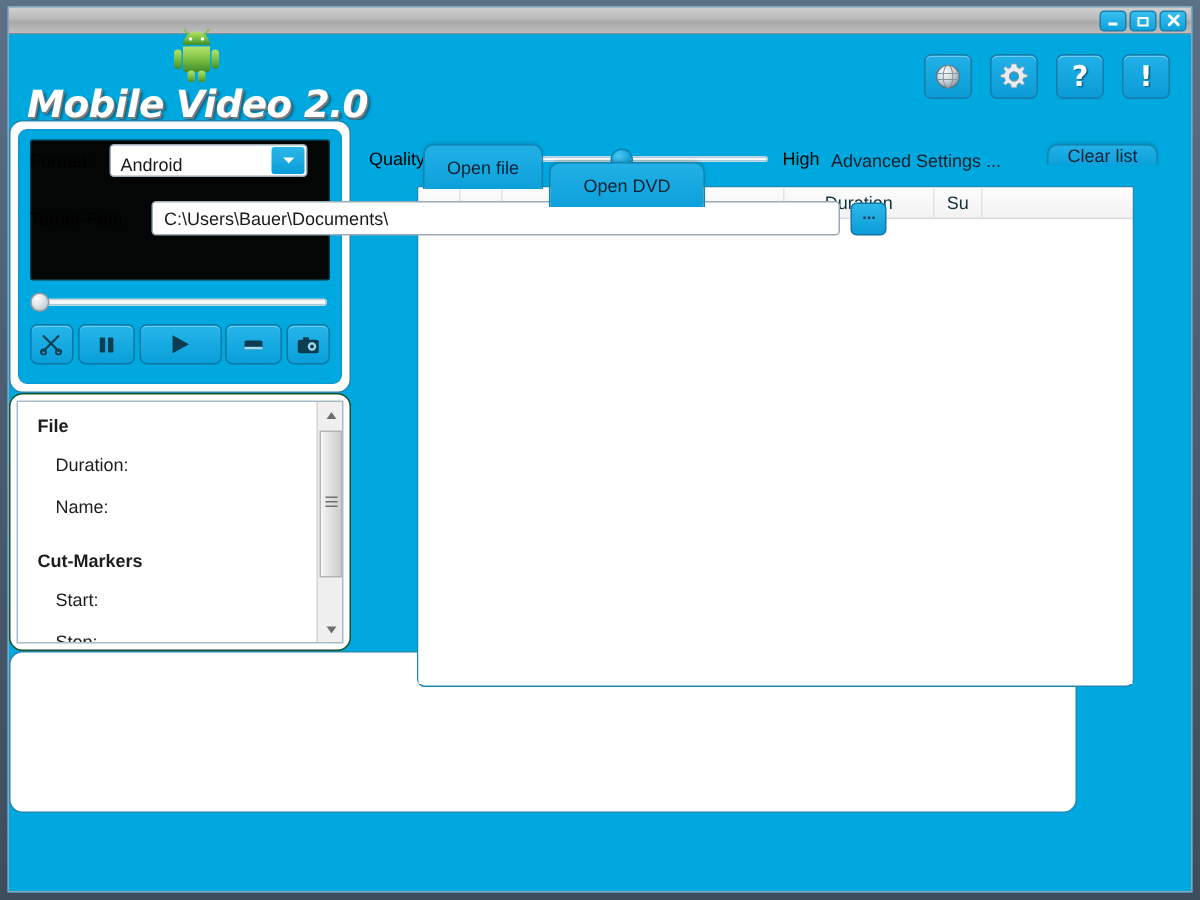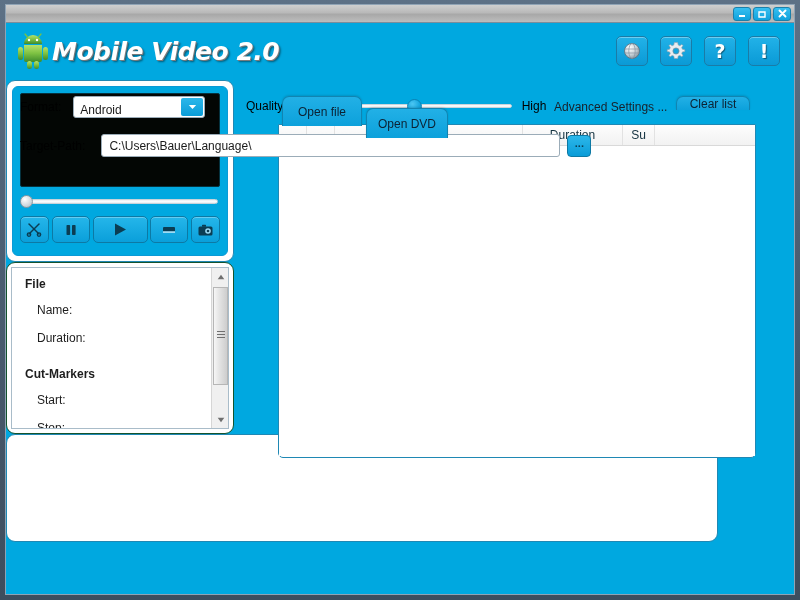--- a/index.html
+++ b/index.html
@@ -51,20 +51,21 @@
   #app-header {
     position: relative;
     height: 56px;
     background: #00a8e0;
     display: flex;
     align-items: center;
   }
   #logo-wrap {
     display: flex; align-items: center;
     margin-left: 10px;
+    flex-direction: column;
   }
   #app-title {
     font-family: "DejaVu Sans", sans-serif;
     font-style: italic;
     font-weight: bold;
     font-size: 25px;
     letter-spacing: -0.5px;
     color: #ffffff;
     text-shadow:
        1px 1px 0 #7a7a7a,
@@ -250,22 +251,22 @@
     border-radius: 7px 7px 0 0;
     color: #0c2234;
     font-size: 12px;
     display: flex;
     align-items: center;
     justify-content: center;
     cursor: pointer;
     box-shadow: 0 -1px 2px rgba(0,0,0,0.12);
   }
   #tab-open-file { left: 4px;  top: 0px;  width: 80px; height: 30px; }
-  #tab-open-dvd  { left: 88px; top: 12px; width: 82px; height: 30px; }
-  #tab-clear     { left: 398px; top: 0px; width: 74px; height: 14px; }
+  #tab-open-dvd  { left: 88px; top: 12px; width: 104px; height: 30px; }
+  #tab-clear     { left: 420px; top: 0px; width: 74px; height: 14px; }
 
   #list-box {
     position: absolute;
     left: 272px; top: 44px;
     width: 478px; height: 334px;
     background: #ffffff;
     border: 1px solid #1f88b4;
     border-radius: 0 0 5px 5px;
   }
   #list-header {
@@ -530,22 +531,22 @@
             </svg>
           </div>
         </div>
       </div>
     </div>
 
     <div id="info-panel">
       <div id="info-inner">
         <div id="info-list">
           <div class="info-head">File</div>
+          <div class="info-row">Duration:</div>
           <div class="info-row">Name:</div>
-          <div class="info-row">Duration:</div>
           <div class="info-gap"></div>
           <div class="info-head">Cut-Markers</div>
           <div class="info-row">Start:</div>
           <div class="info-row">Stop:</div>
         </div>
         <div class="vscroll">
           <div class="vs-arrow up">
             <svg width="8" height="6" viewBox="0 0 8 6">
               <path d="M4 0.7 L7.3 5.3 L0.7 5.3 Z" fill="#6f6f6f"></path>
             </svg>
@@ -609,21 +610,21 @@
           <div id="q-track"></div>
           <div id="q-thumb"></div>
         </div>
         <span class="set-label">High</span>
       </div>
 
       <div id="advanced-settings">Advanced Settings ...</div>
 
       <div id="row-target">
         <span class="set-label">Target-Path:</span>
-        <div id="target-input" placeholder="C:\">C:\Users\Bauer\Language\</div>
+        <div id="target-input" placeholder="C:\">C:\Users\Bauer\Documents\</div>
         <div id="browse-btn">...</div>
       </div>
     </div>
 
 
   </div>
  </div>
 </div>
 
 </body></html>

